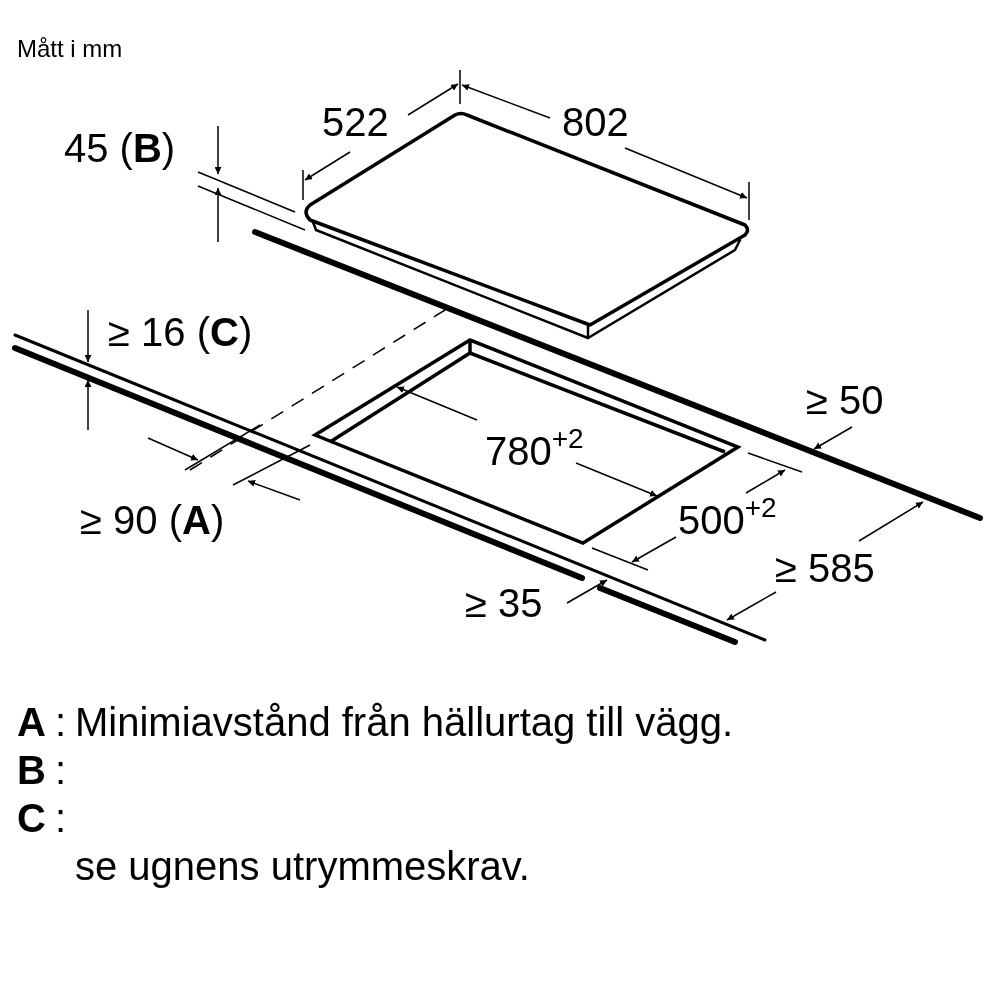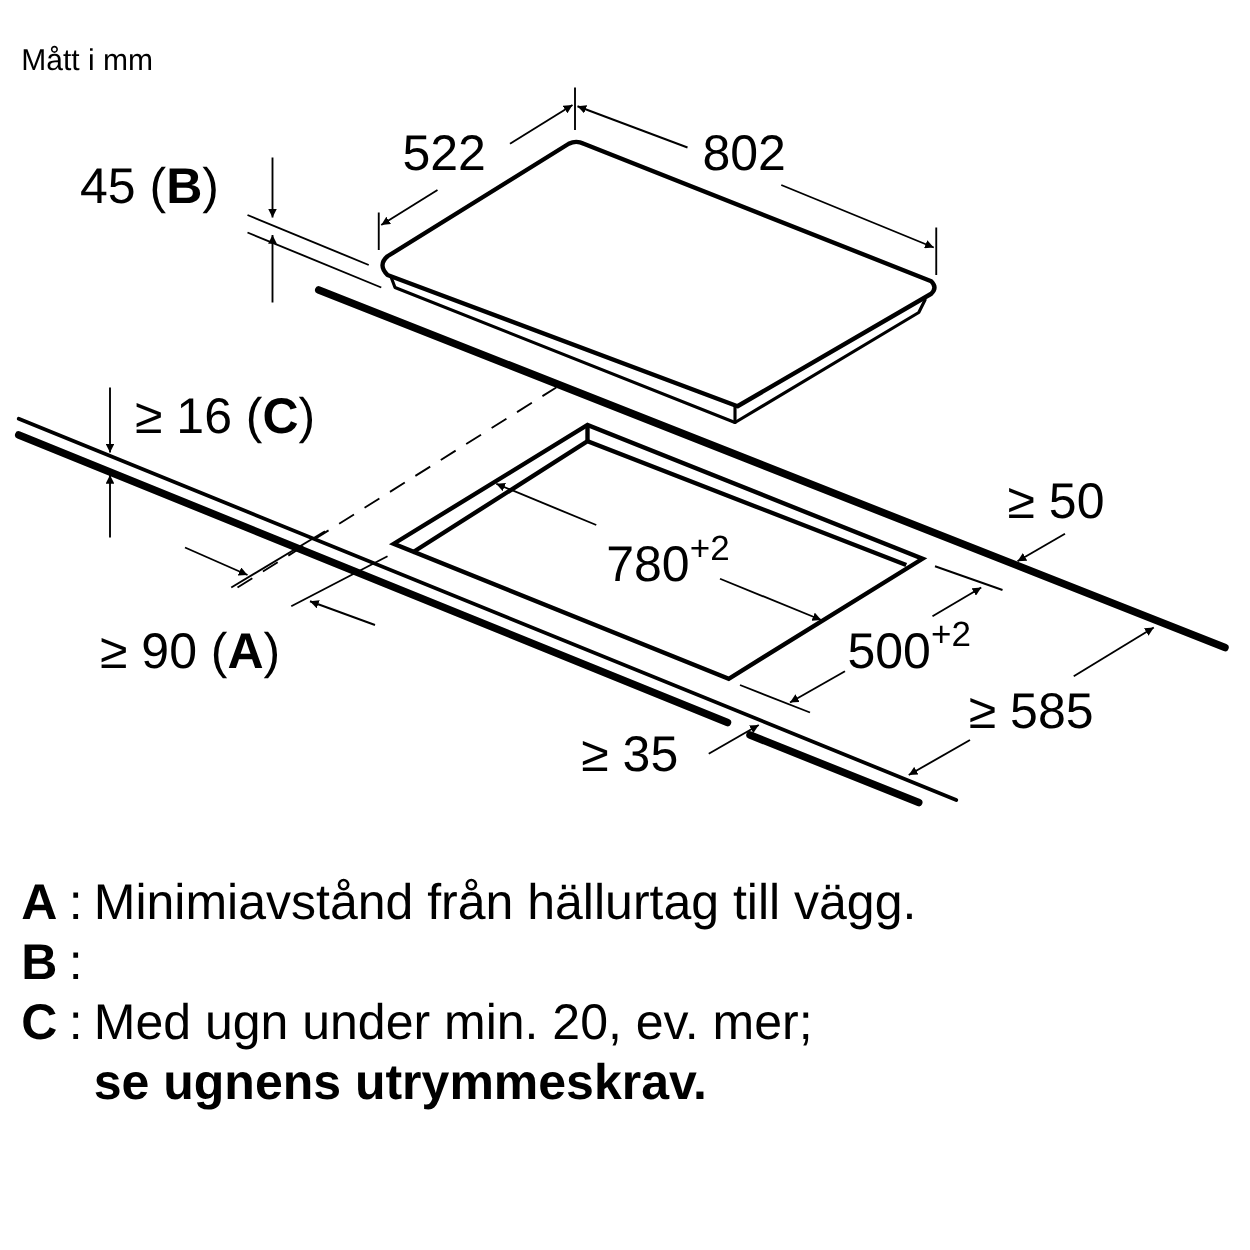--- a/index.html
+++ b/index.html
@@ -4,21 +4,21 @@
   <style>
     html, body { margin: 0; padding: 0; background: #ffffff; }
     body { width: 1000px; height: 1000px; position: relative; overflow: hidden; font-family: "Liberation Sans", sans-serif; color: #000; }
     #diagram { position: absolute; left: 0; top: 0; width: 1000px; height: 1000px; }
     .lbl { font-family: "Liberation Sans", sans-serif; font-size: 40px; fill: #000; }
     .title { position: absolute; left: 17px; top: 12px; font-size: 24px; line-height: 46px; margin-top: 14px; }
     .legend { position: absolute; left: 17px; top: 698px; font-size: 40px; line-height: 48px; }
     .legend-row { display: flex; white-space: nowrap; }
     .legend-key { font-weight: bold; width: 38px; display: inline-block; }
     .legend-colon { width: 20px; display: inline-block; }
-    .legend-cont { padding-left: 58px; font-weight: bold; }
+    .legend-cont { padding-left: 58px; }
   </style>
 </head>
 <body>
 
 <div class="title">Mått i mm</div>
 
 <svg id="diagram" viewBox="0 0 1000 1000" xmlns="http://www.w3.org/2000/svg">
   <defs>
     <marker id="arr" viewBox="0 0 10 10" refX="10" refY="5" markerWidth="7" markerHeight="7" orient="auto-start-reverse" markerUnits="userSpaceOnUse">
       <path d="M0,0 L10,5 L0,10 z" fill="#000"></path>
@@ -111,18 +111,17 @@
       <span class="legend-colon">:</span>
     <span>Minimiavstånd från hällurtag till vägg.</span>
   </div>
   <div class="legend-row">
     <span class="legend-key">B</span>
       <span class="legend-colon">:</span>
   </div>
   <div class="legend-row">
     <span class="legend-key">C</span>
       <span class="legend-colon">:</span>
-    <span>Med ugn under min. 20, ev. mer;</span>
   </div>
   <div class="legend-row legend-cont">
     <span>se ugnens utrymmeskrav.</span>
   </div>
 </div>
 
 </body></html>

